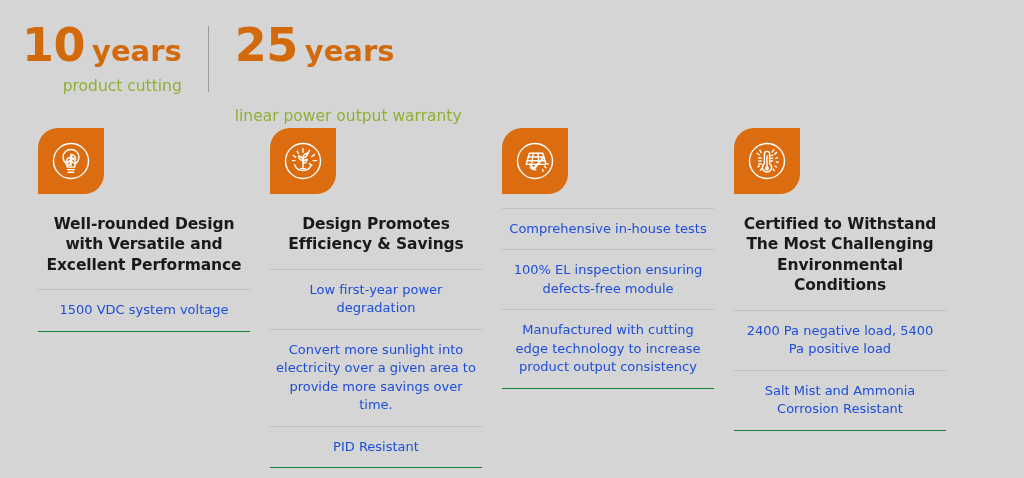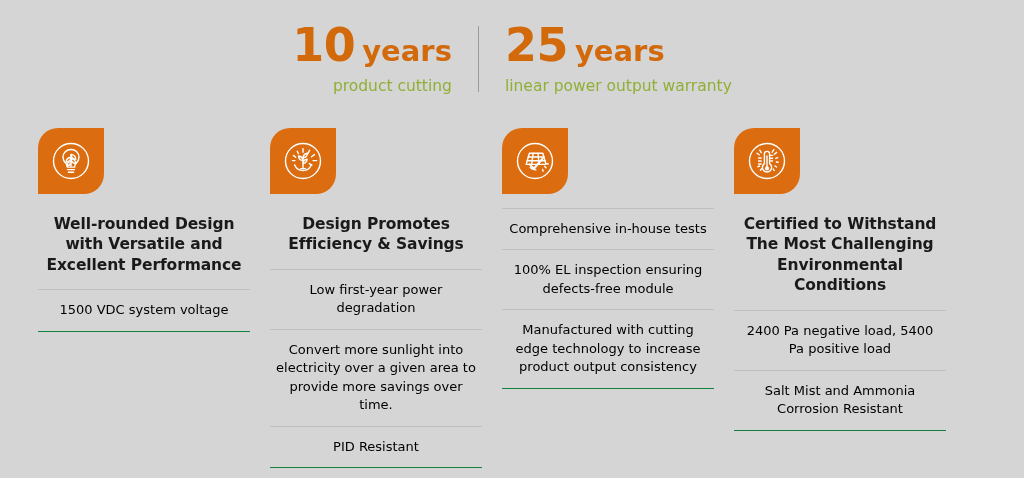--- a/index.html
+++ b/index.html
@@ -21,31 +21,30 @@
     box-sizing: border-box;
   }
 
   
   .warranty-header {
     position: absolute;
     top: 22px;
     left: 0;
     width: 1024px;
     display: flex;
-    justify-content: center;
     align-items: flex-start;
   }
   .warranty-block {
     display: flex;
     flex-direction: column;
     align-items: center;
     padding: 0 22px;
   }
   .warranty-block.left  { align-items: flex-end; padding-right: 26px; }
-  .warranty-block.right { align-items: flex-start; padding-left: 26px; }
+  .warranty-block.right { align-items: flex-start; padding-left: 26px; gap: 30px; }
 
   .warranty-line {
     display: flex;
     align-items: baseline;
     white-space: nowrap;
   }
   .warranty-number {
     font-size: 46px;
     font-weight: bold;
     color: #d2690b;
@@ -118,21 +117,21 @@
   .feature-list {
     margin-top: 14px;
     width: 100%;
     display: flex;
     flex-direction: column;
   }
   .feature-item {
     border-top: 1px solid #c0c0c0;
     padding: 11px 4px 11px 4px;
     font-size: 13px;
-    color: #000000;
+    color: #1d4ed8;
     text-align: center;
     line-height: 1.42;
   }
   .feature-list .feature-item:last-child {
     border-bottom: 1px solid #15803d;
   }
 </style>
 </head>
 <body>
 

